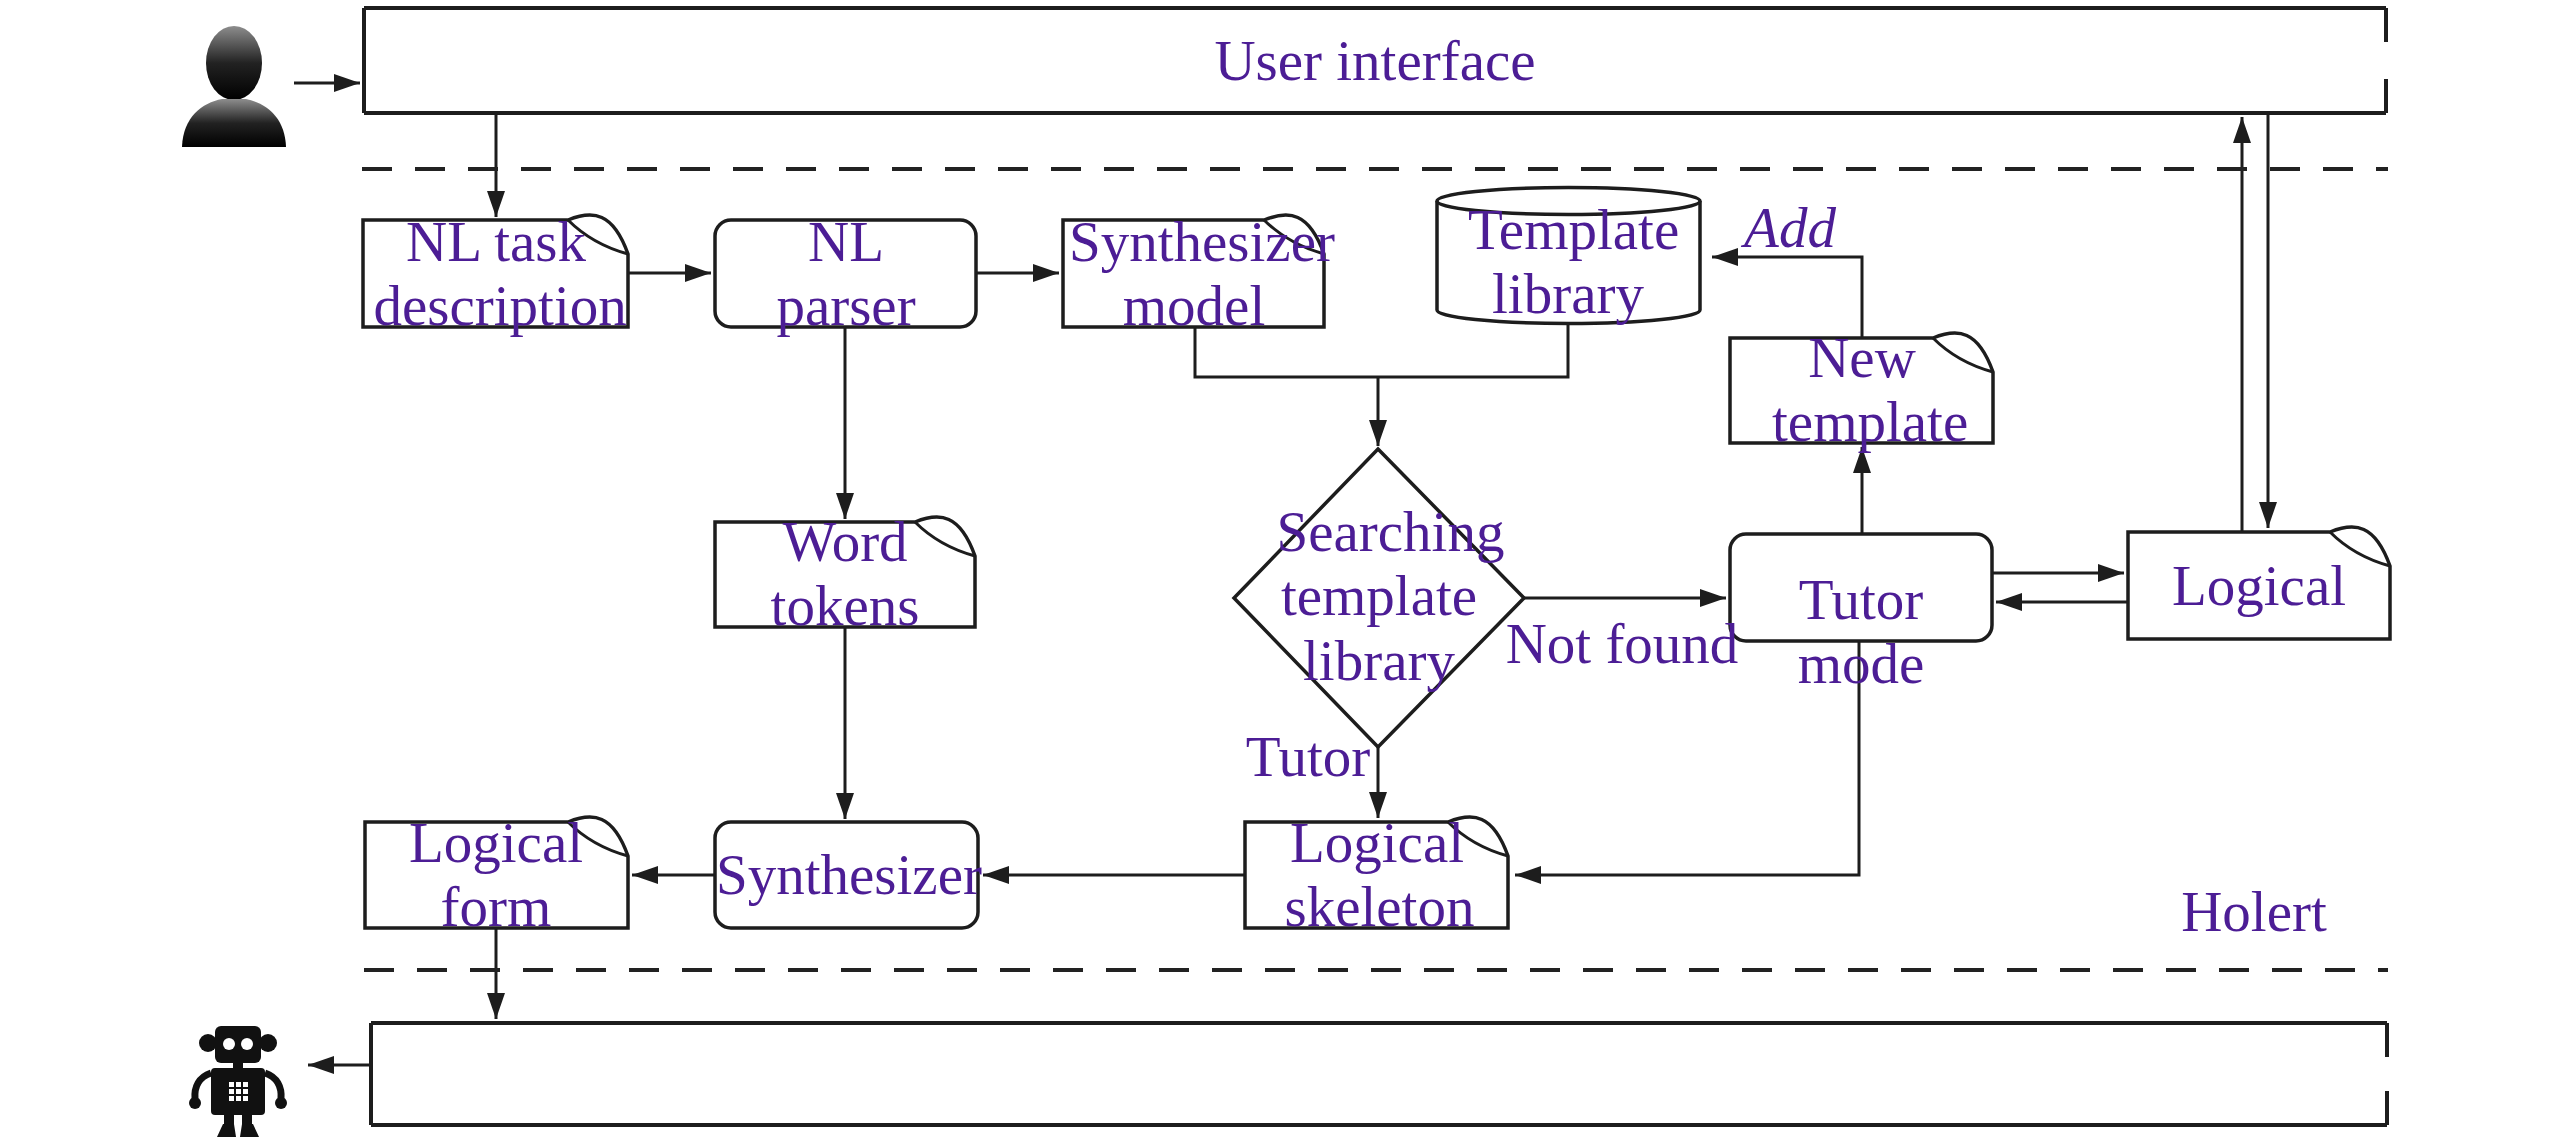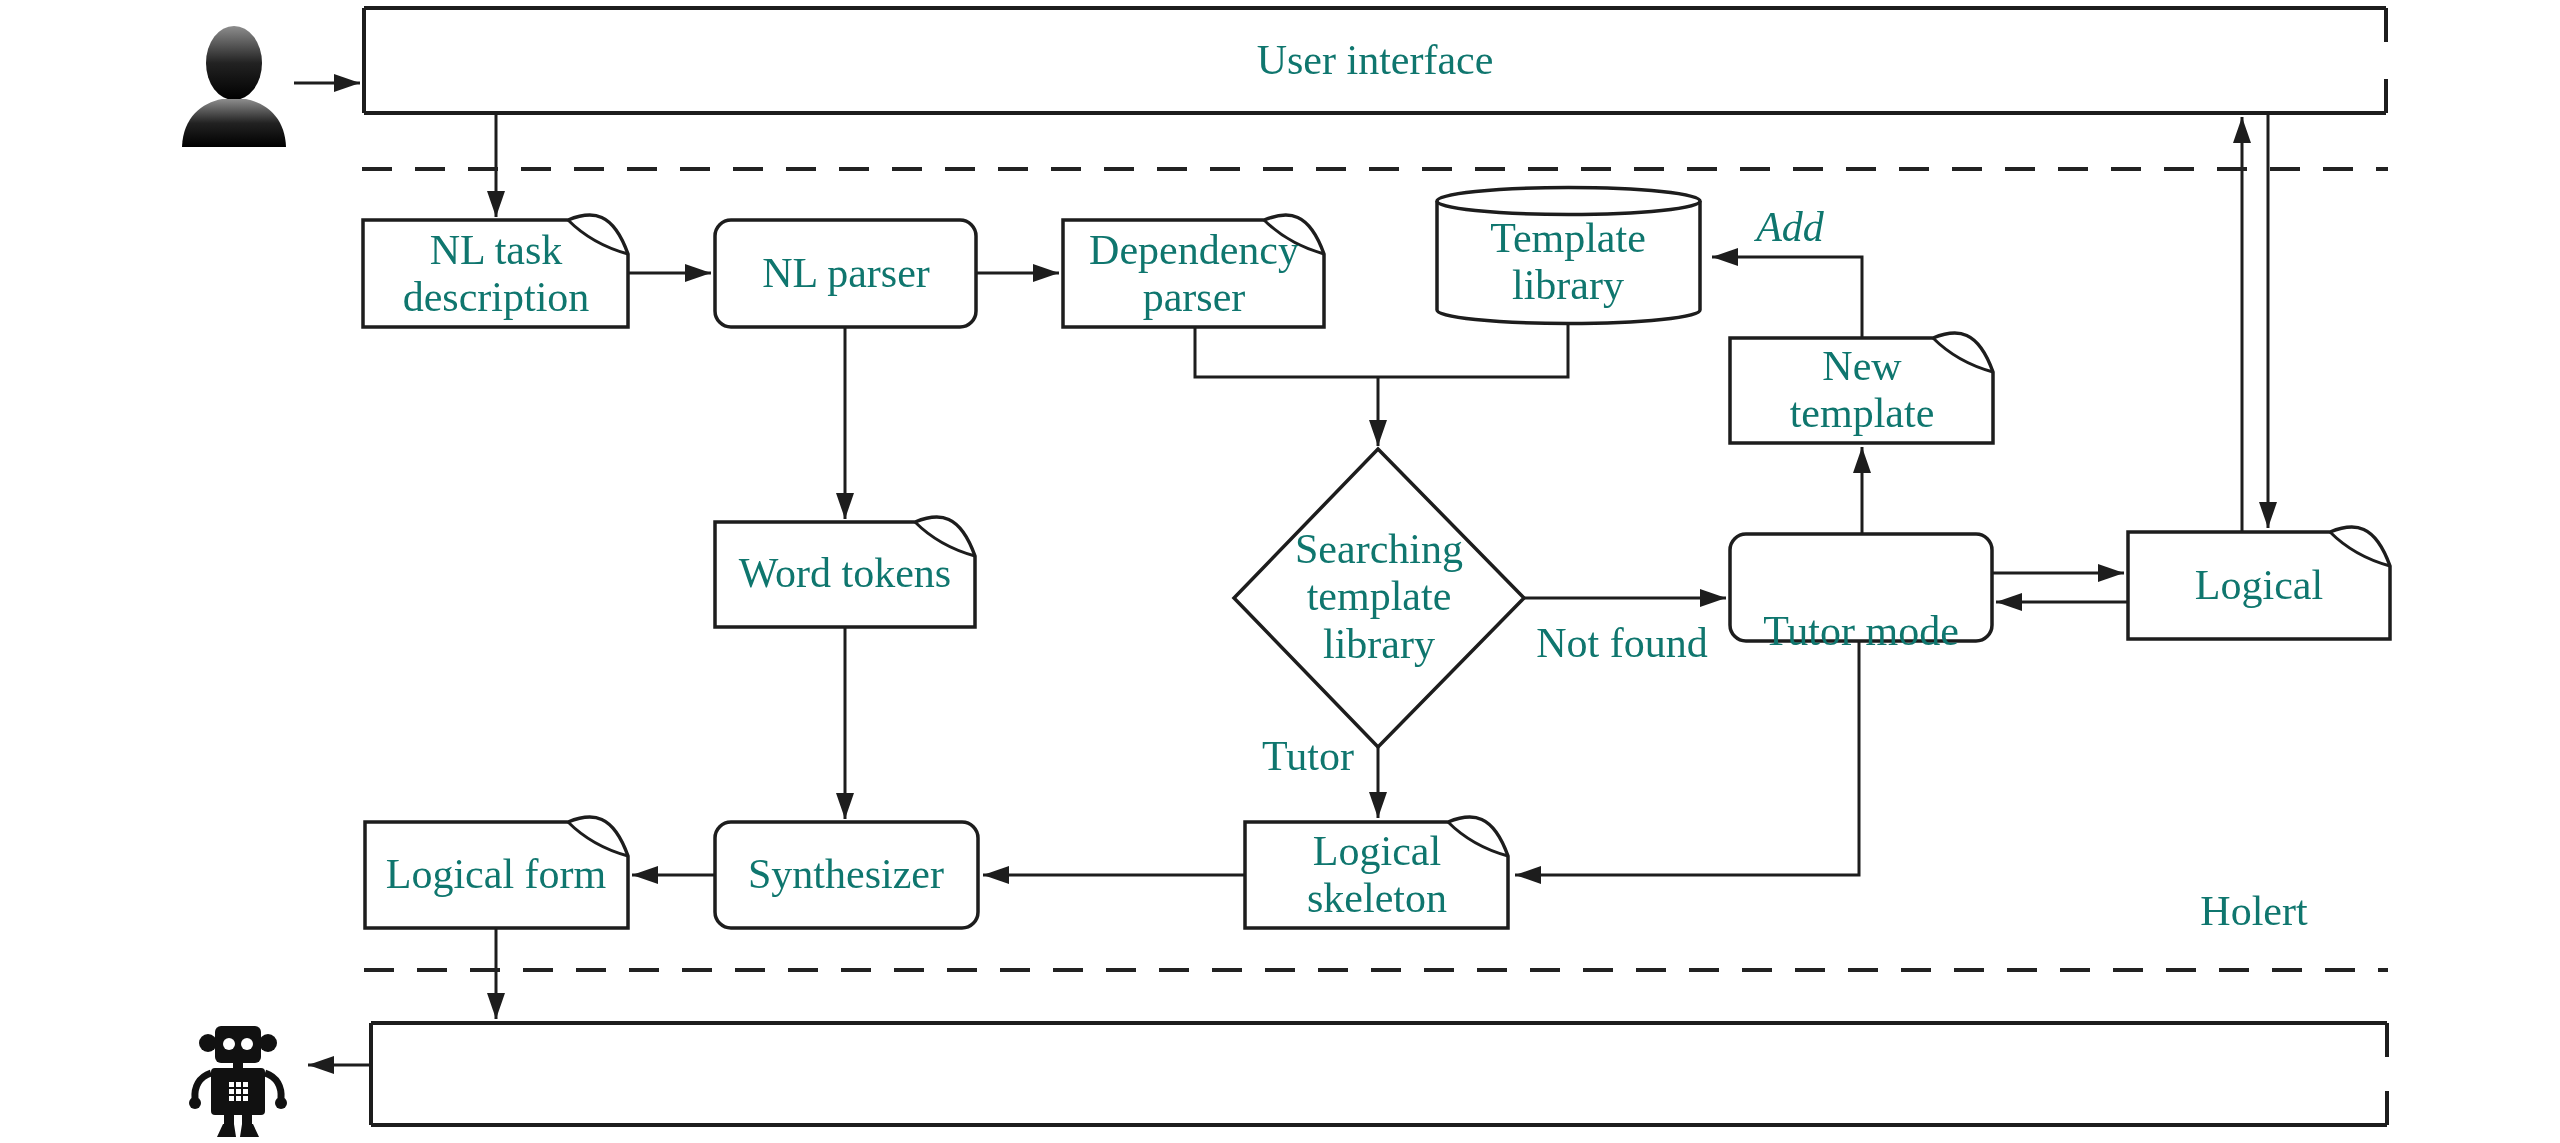--- a/index.html
+++ b/index.html
@@ -8,23 +8,23 @@
     width:2560px;height:1143px;
     background:#ffffff;
     font-family:"Liberation Serif", serif;
     overflow:hidden;
   }
   .diagram-svg{position:absolute;left:0;top:0;width:2560px;height:1143px;}
   .lbl{
     position:absolute;
     transform:translate(-50%,-50%);
     text-align:center;
-    font-size:42px;
+    font-size:57px;
     line-height:1.13;
-    color:#0f766e;
+    color:#4c1d95;
     white-space:normal;
     pointer-events:none;
   }
   .shape{fill:#ffffff;stroke:#1d1d1d;stroke-width:3.5;}
   .crease{fill:none;stroke:#1d1d1d;stroke-width:3;}
   .edge{fill:none;stroke:#1d1d1d;stroke-width:3;}
   .bar{fill:none;stroke:#1d1d1d;stroke-width:4;}
   .dashed{fill:none;stroke:#222222;stroke-width:4;stroke-dasharray:30 23;}
 </style>
 </head>
@@ -150,21 +150,21 @@
       <rect x="242" y="1114" width="10" height="14"></rect>
       <path d="M217,1137 L223,1124 H234 L236,1137 Z"></path>
       <path d="M240,1137 L242,1124 H253 L259,1137 Z"></path>
     </g>
   </svg>
 
   <div class="lbl" style="left:1375px;top:61px;width:800px;">User interface</div>
 
   <div class="lbl" style="left:496px;top:274px;width:245px;">NL task description</div>
   <div class="lbl" style="left:846px;top:274px;width:220px;">NL parser</div>
-  <div class="lbl" style="left:1194px;top:274px;width:250px;">Dependency parser</div>
+  <div class="lbl" style="left:1194px;top:274px;width:250px;">Synthesizer model</div>
   <div class="lbl" style="left:1568px;top:262px;width:200px;">Template library</div>
   <div class="lbl" style="left:1862px;top:390px;width:180px;">New template</div>
   <div class="lbl" style="left:845px;top:574px;width:260px;">Word tokens</div>
   <div class="lbl" style="left:1379px;top:597px;width:205px;">Searching template library</div>
   <div class="lbl" style="left:1861px;top:588px;width:250px;margin-top:44px;">Tutor mode</div>
   <div class="lbl" style="left:2259px;top:586px;width:250px;">Logical</div>
   <div class="lbl" style="left:846px;top:875px;width:260px;">Synthesizer</div>
   <div class="lbl" style="left:496px;top:875px;width:250px;">Logical form</div>
   <div class="lbl" style="left:1377px;top:875px;width:185px;">Logical skeleton</div>
 

